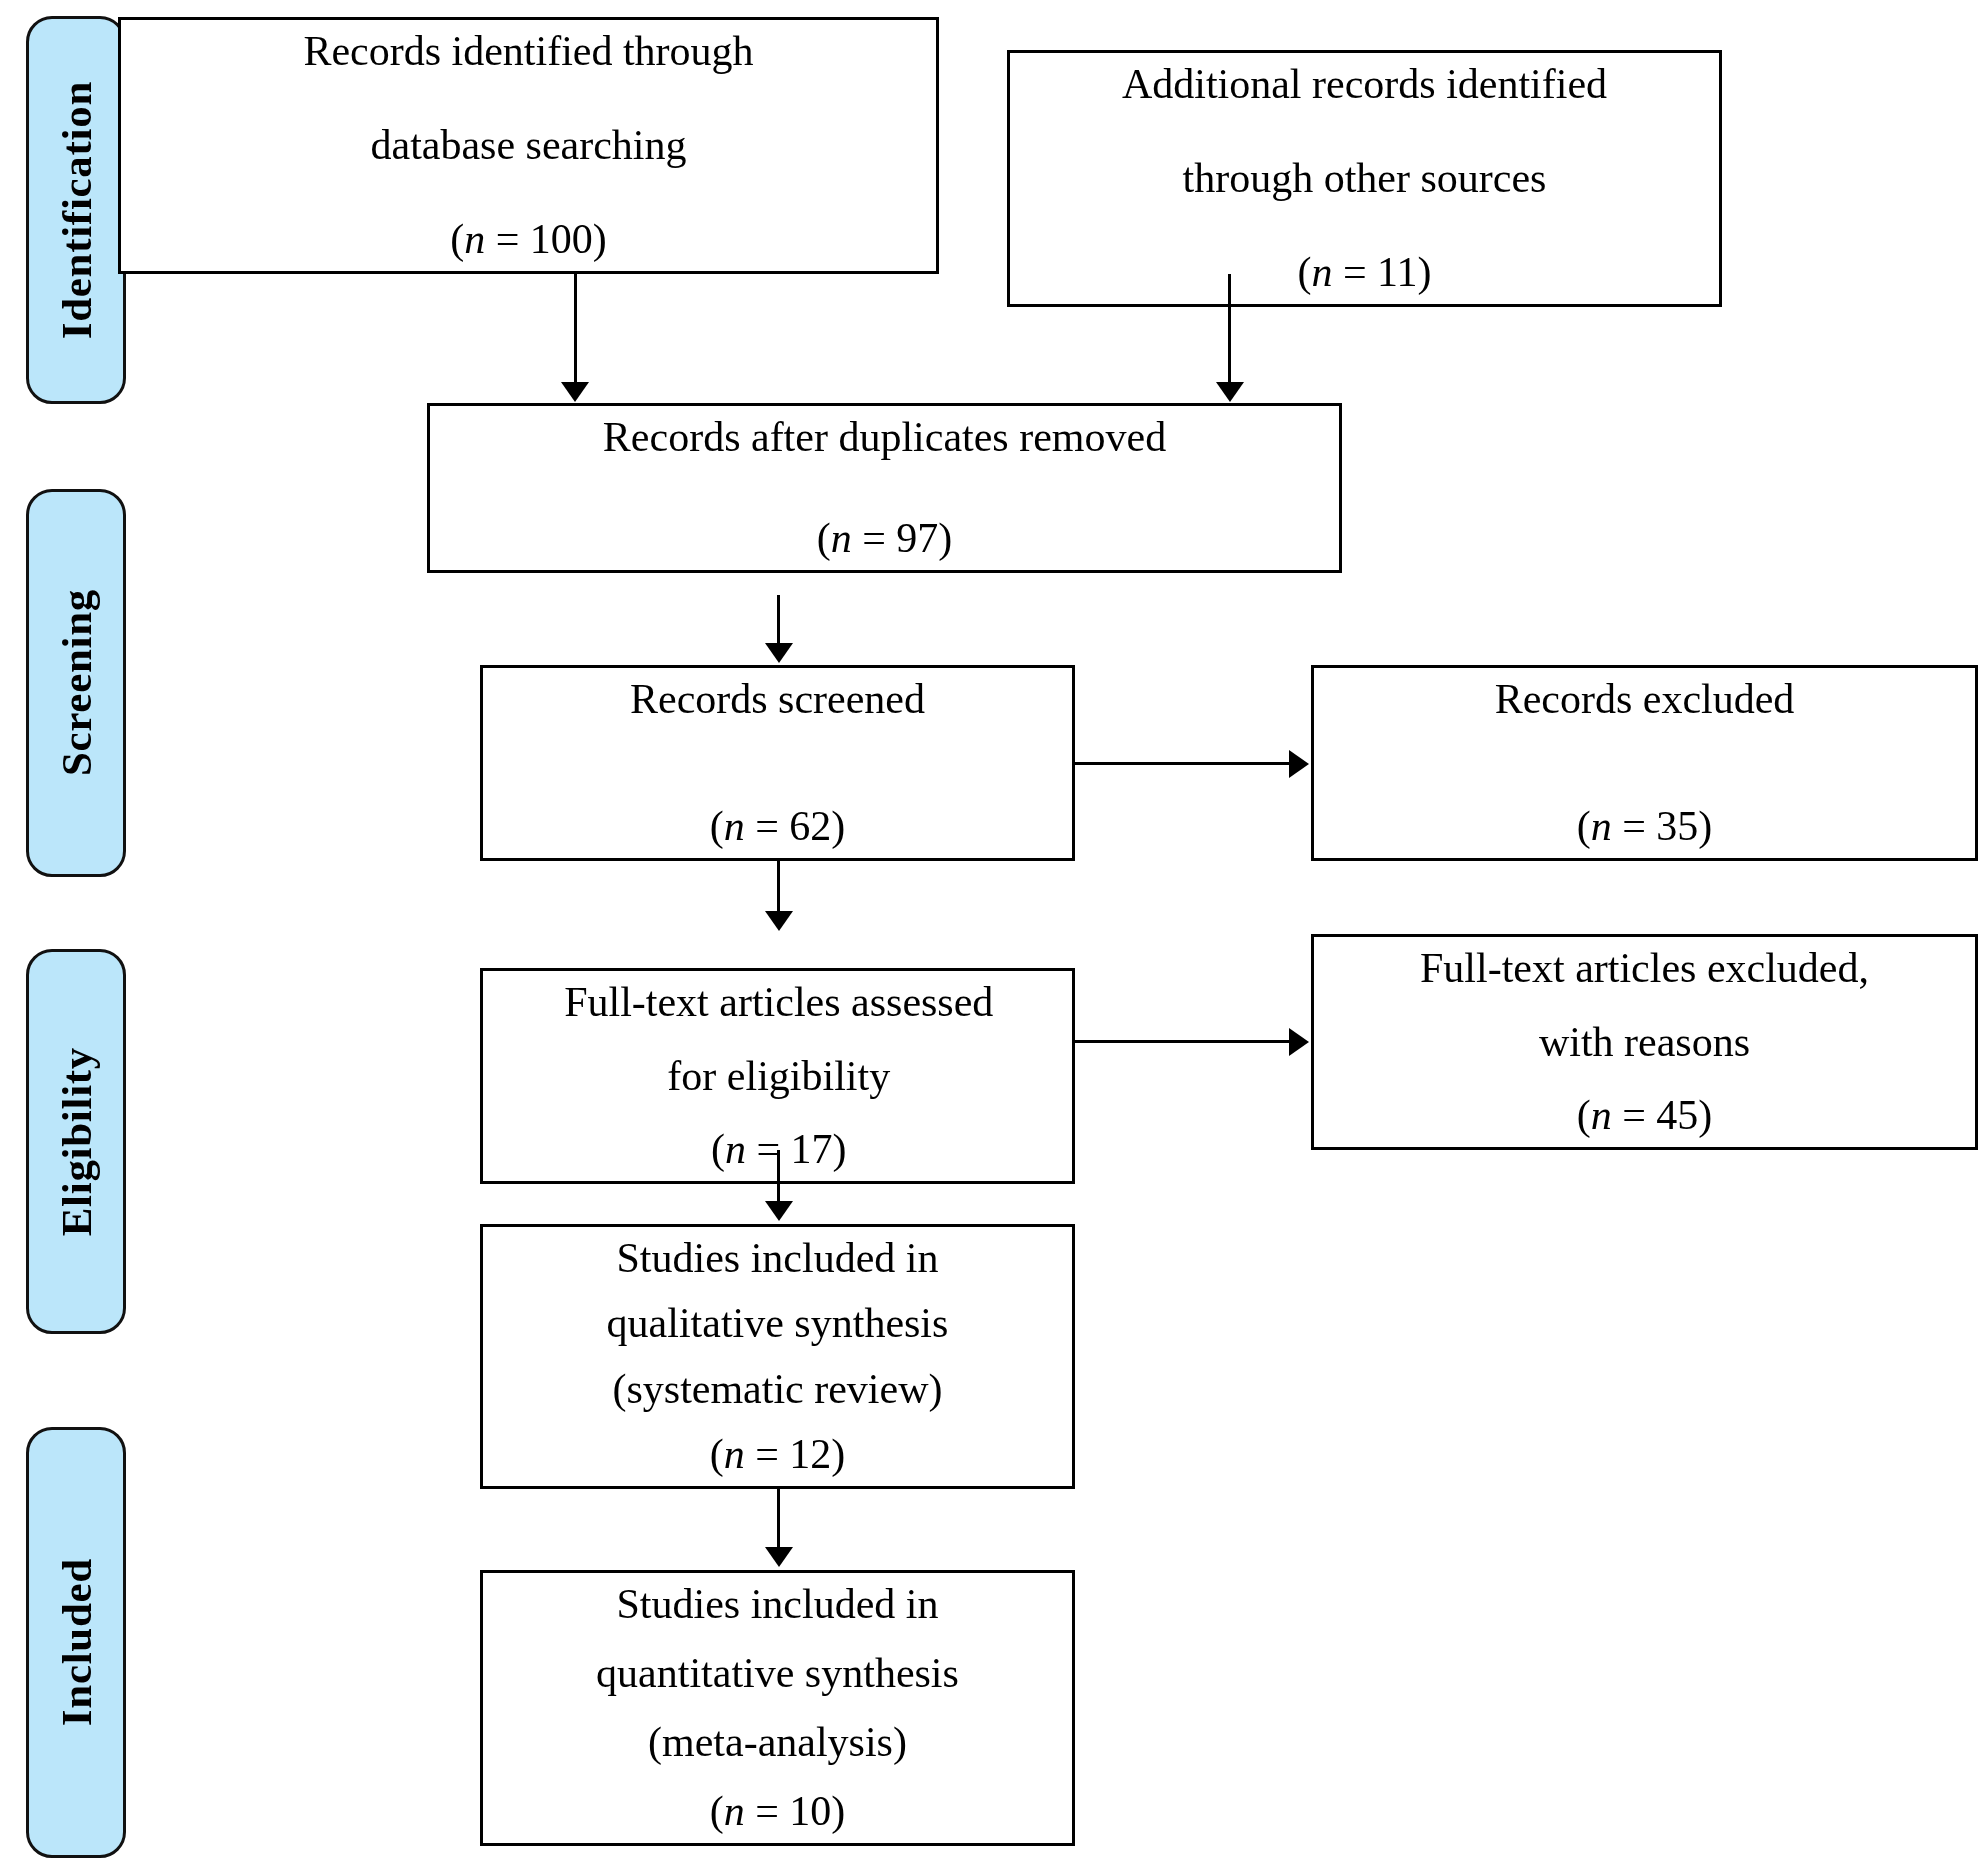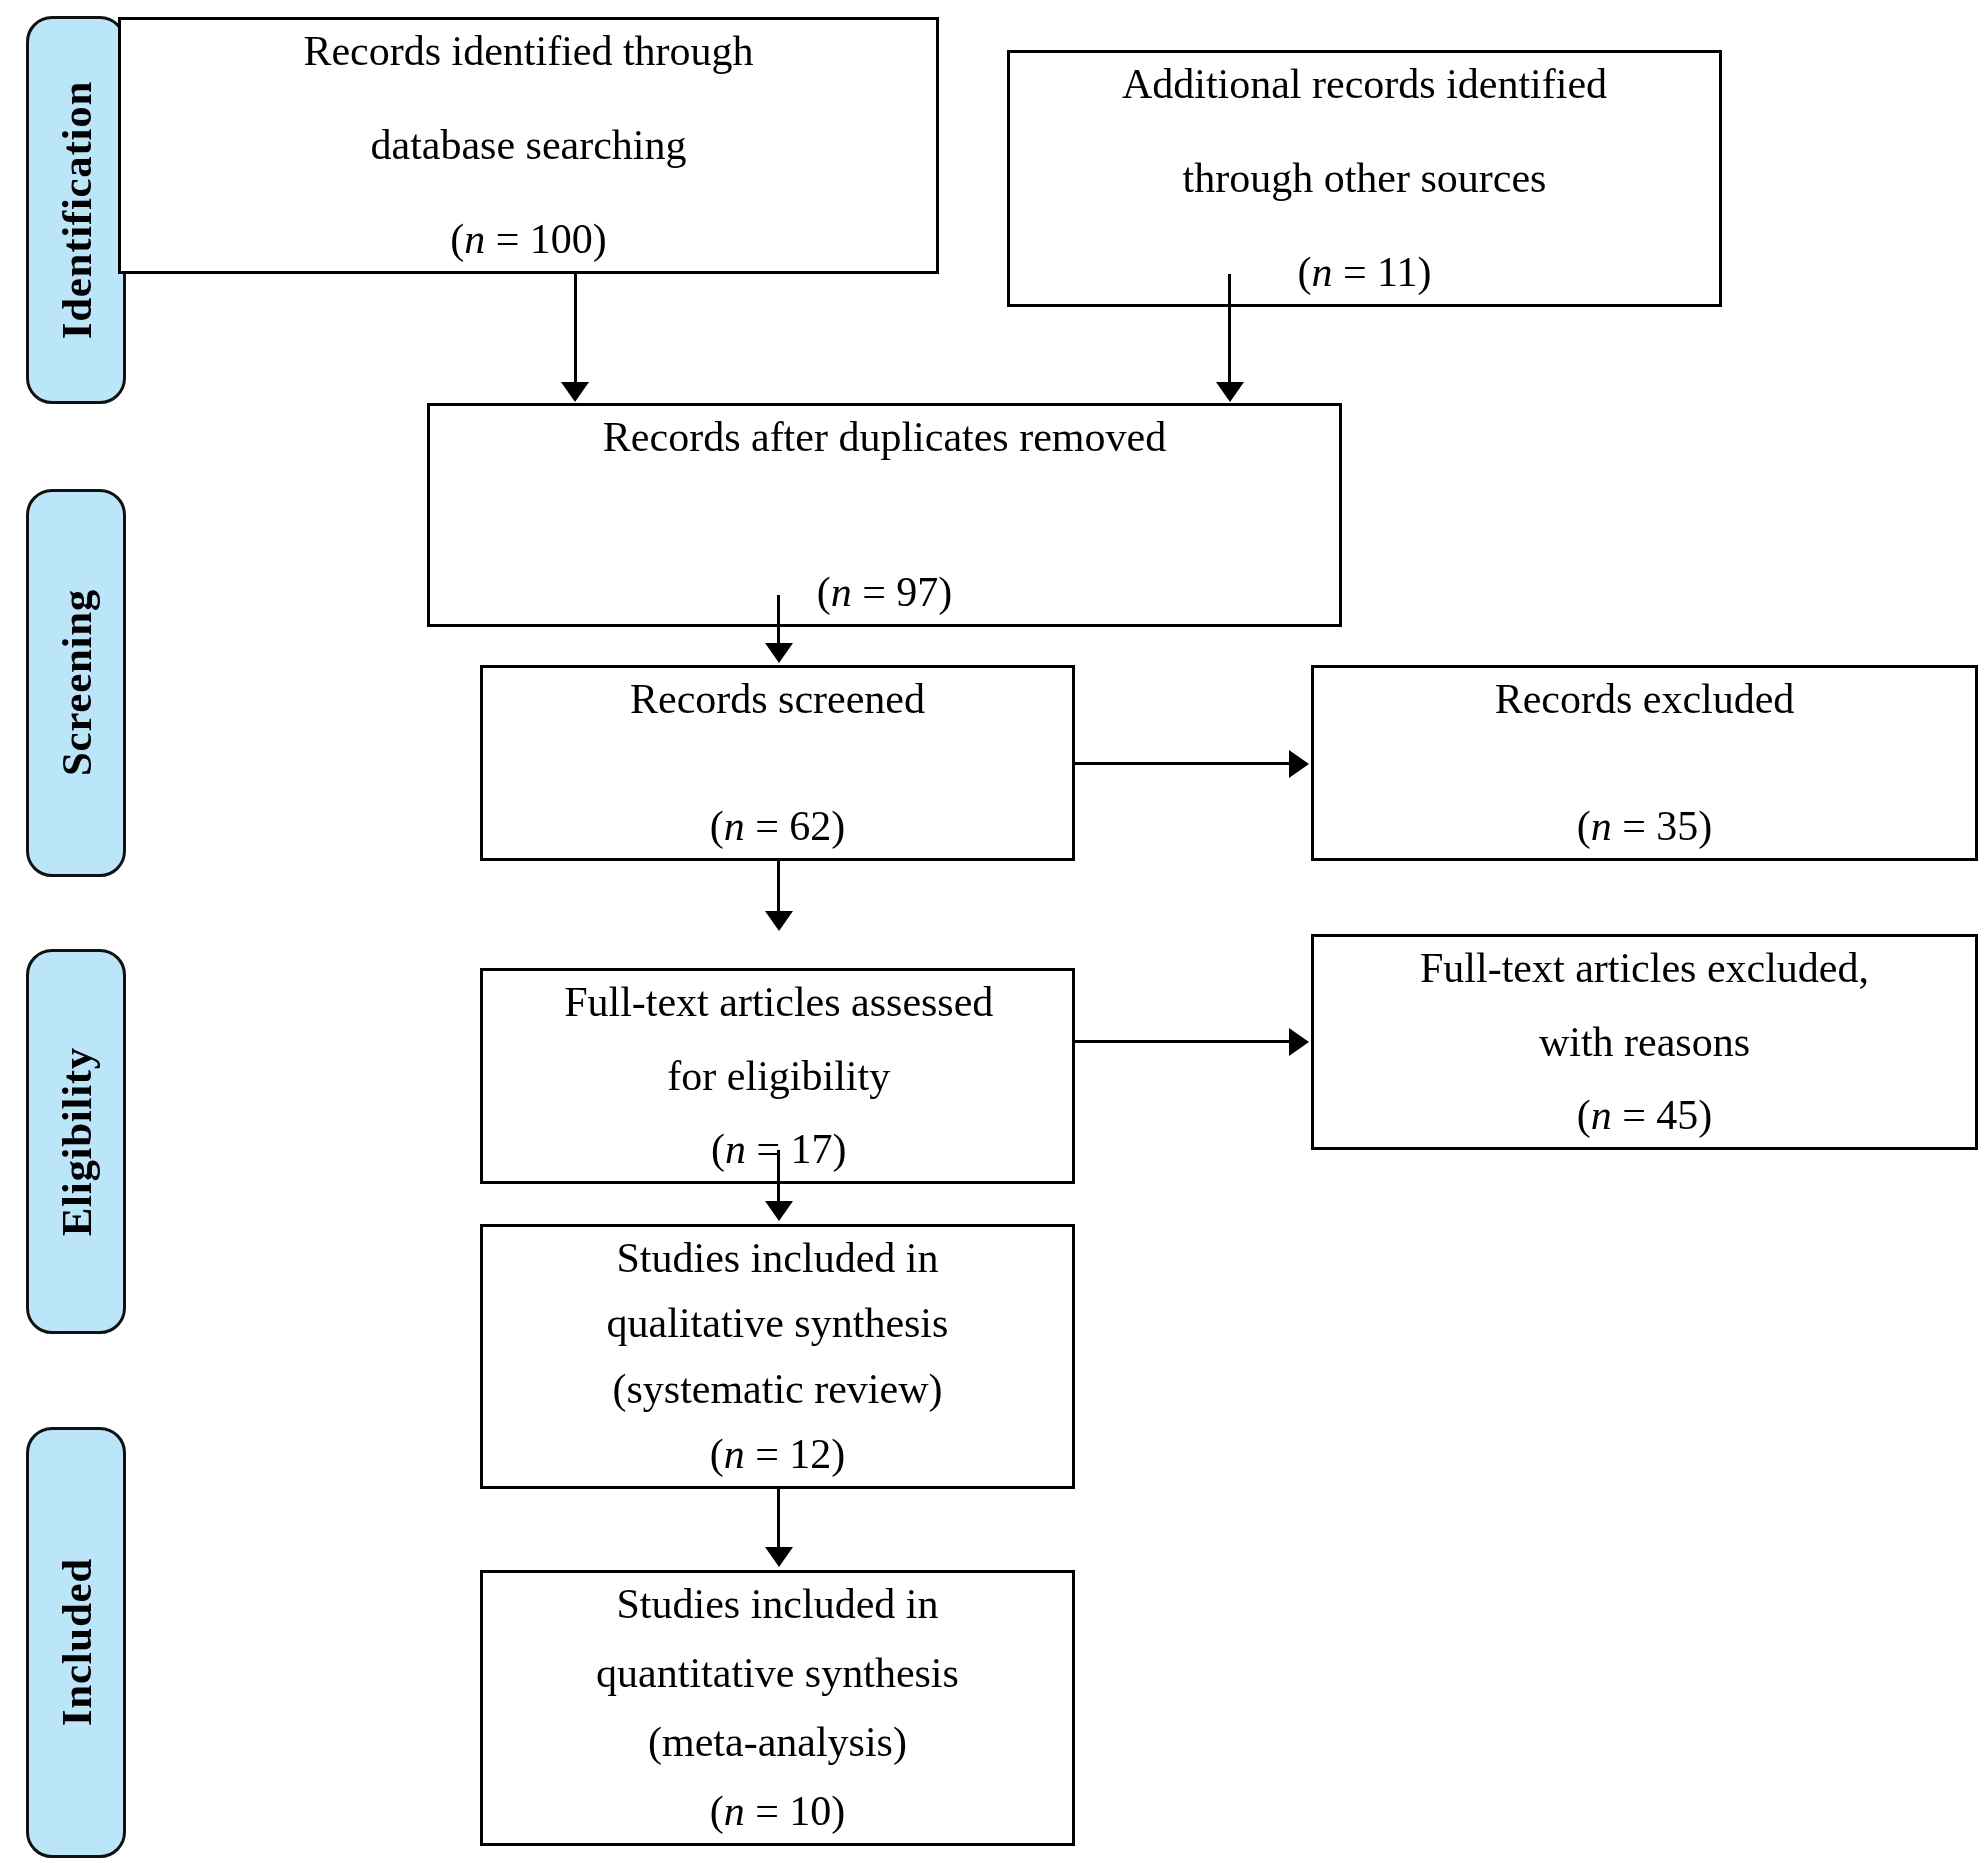--- a/index.html
+++ b/index.html
@@ -116,21 +116,21 @@
     <span class="ln">through other sources</span>
     <span class="nline"><span>(</span><i>n</i><span> = </span><span>11</span><span>)</span></span>
   </div>
 
   <div class="vline" style="left:574px; top:274px; height:111px;"></div>
   <div class="arrow-down" style="left:561px; top:382px;"></div>
 
   <div class="vline" style="left:1228px; top:274px; height:111px;"></div>
   <div class="arrow-down" style="left:1216px; top:382px;"></div>
 
-  <div class="box" style="left:427px; top:403px; width:915px; height:224px;">
+  <div class="box" style="left:427px; top:403px; width:915px; height:170px;">
     <span class="ln">Records after duplicates removed</span>
     <span class="nline"><span>(</span><i>n</i><span> = </span><span>97</span><span>)</span></span>
   </div>
 
   <div class="vline" style="left:777px; top:595px; height:51px;"></div>
   <div class="arrow-down" style="left:765px; top:643px;"></div>
 
   <div class="box" style="left:480px; top:665px; width:595px; height:196px;">
     <span class="ln">Records screened</span>
     <span class="nline"><span>(</span><i>n</i><span> = </span><span>62</span><span>)</span></span>

